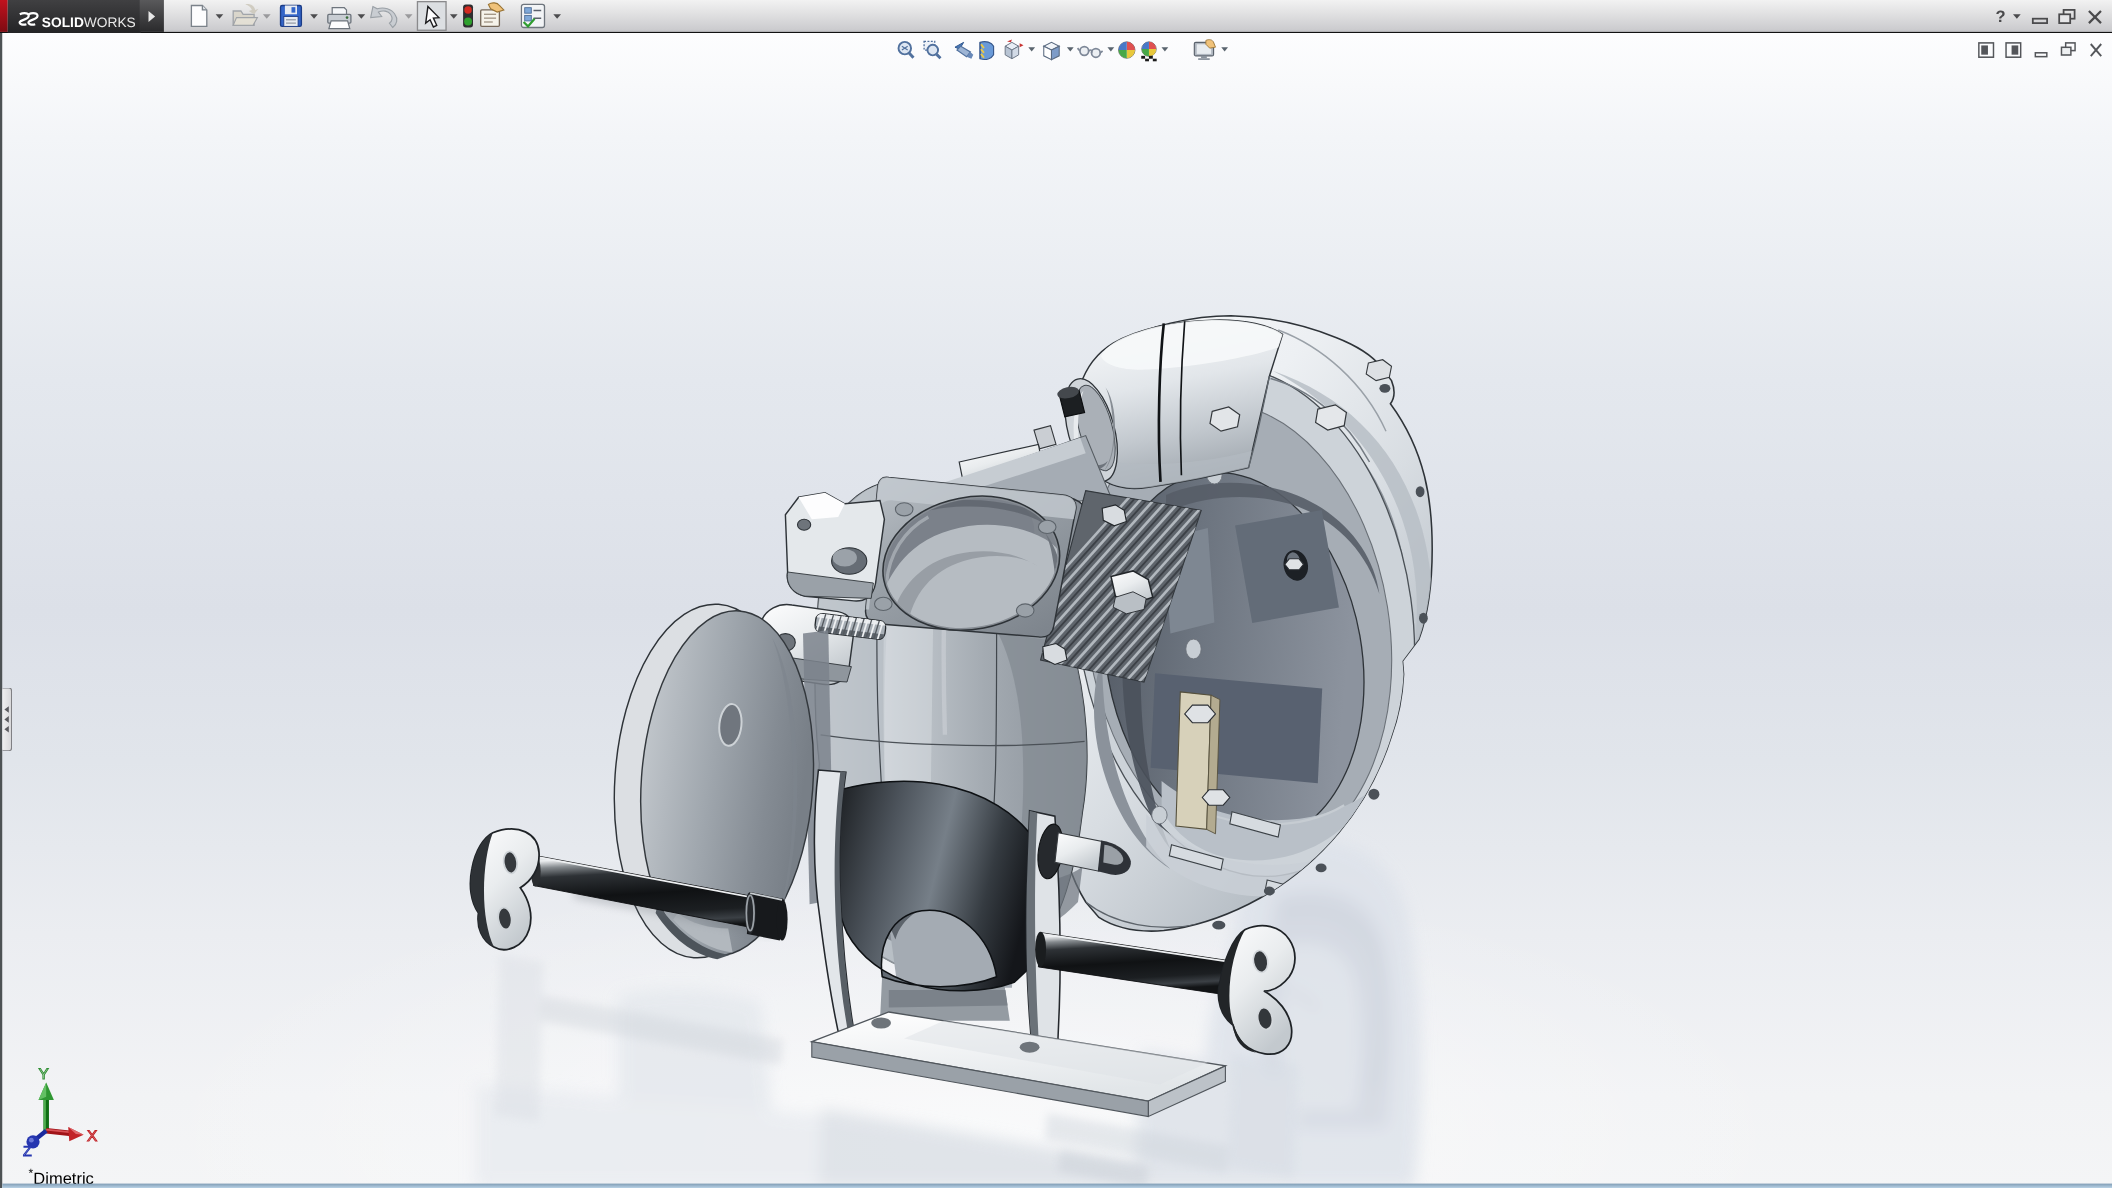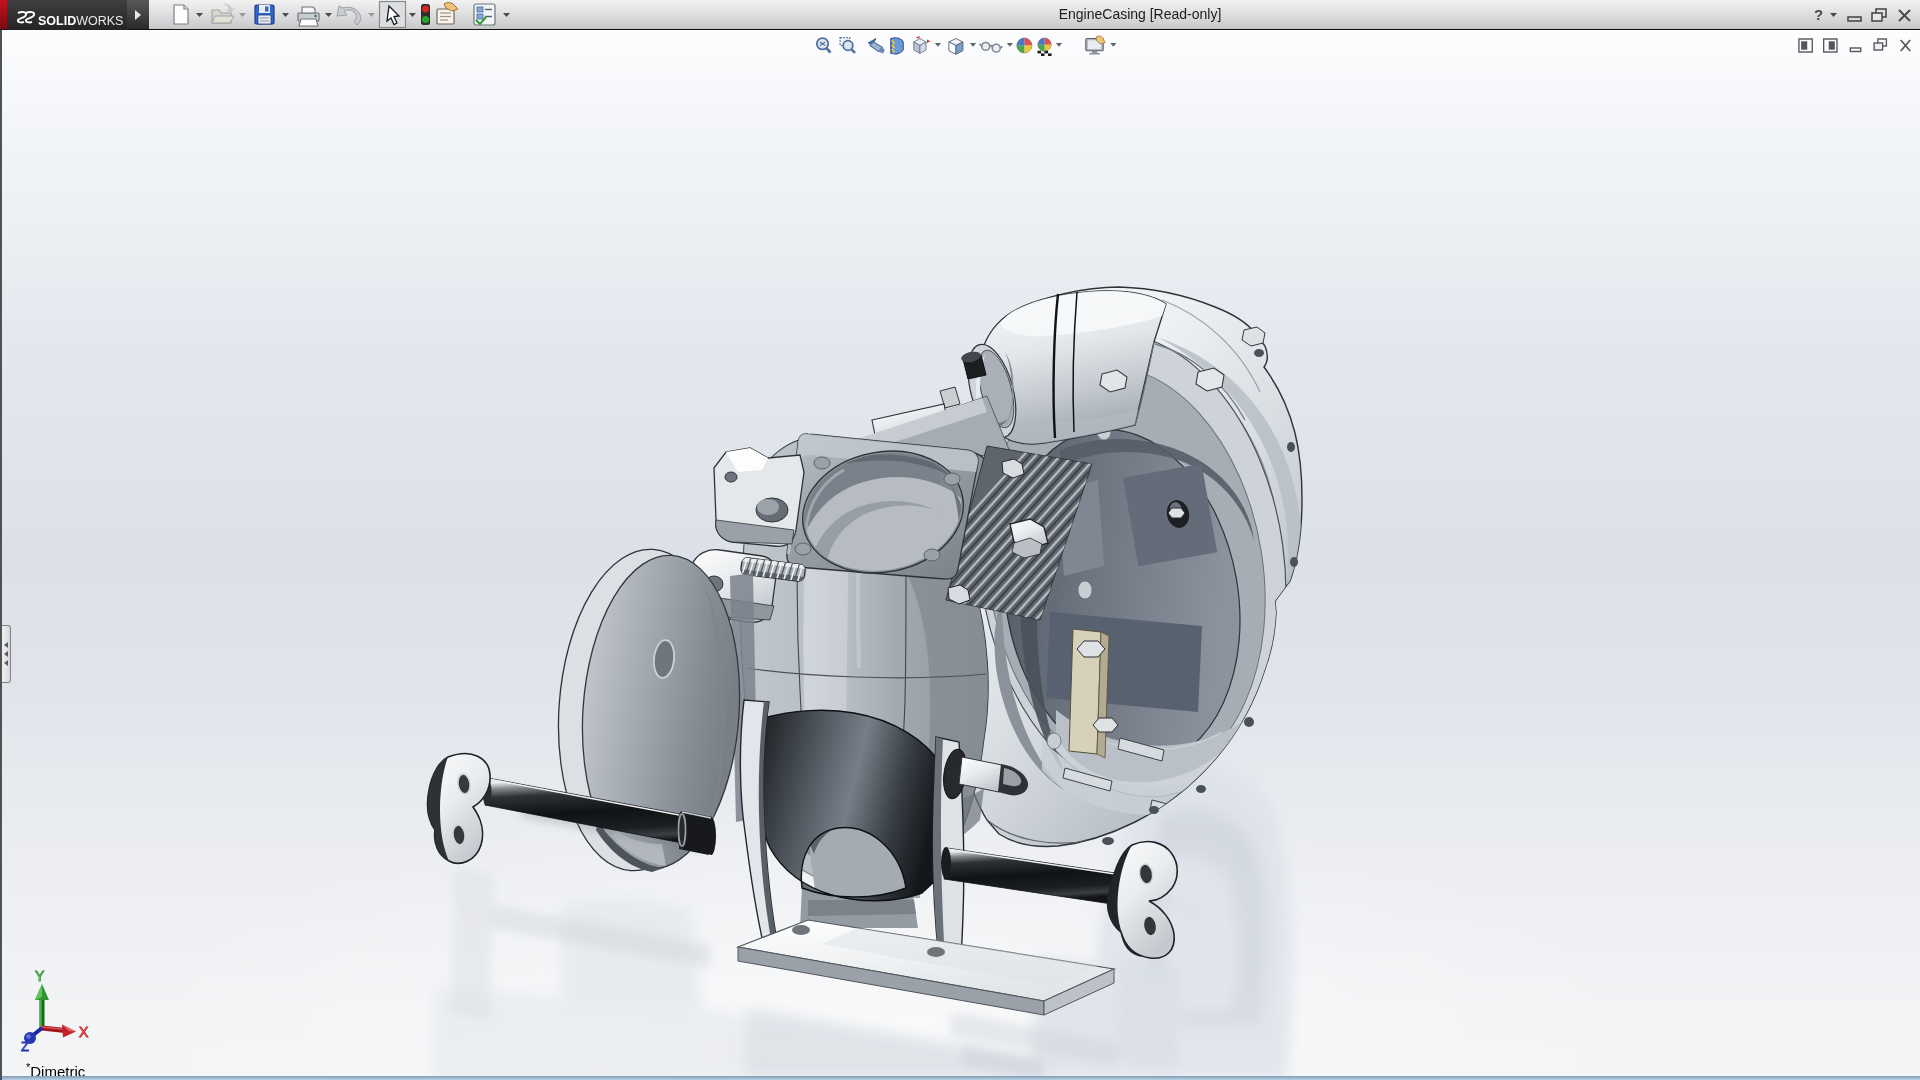--- a/index.html
+++ b/index.html
@@ -18,21 +18,20 @@
 #sidetab{position:absolute;left:0;top:595px;width:9px;height:58px;background:linear-gradient(90deg,#f0f0f0,#d8d8da);border:1px solid #808084;border-left:none;border-radius:0 3px 3px 0;display:flex;flex-direction:column;align-items:center;justify-content:center;gap:3px}
 .tabtri{width:0;height:0;border-top:3px solid transparent;border-bottom:3px solid transparent;border-right:4px solid #5a5a5e;margin-right:1px}
 #dimetric{position:absolute;left:24px;top:1031px;font-size:15px;color:#000}
 #dimetric sup{font-size:11px}
 #bottomline{position:absolute;left:0;bottom:0;width:1920px;height:4px;background:linear-gradient(180deg,#7f9cb4,#b9d2e6)}
 #modelsvg{position:absolute;left:0;top:0;width:1920px;height:1050px}
 </style></head>
 <body>
 <div id="app">
 <div id="titlebar">
- <div id="wtitle">EngineCasing [Read-only]</div>
  <div id="redstrip"></div>
  <div id="logo">
         <svg width="112" height="20" viewBox="0 0 112 20">
   <path d="M6,3 C10,1 15,2 14,5 C13,8 7,8 6,10 C5,12 9,13 12,12" stroke="#fff" stroke-width="2" fill="none"></path>
   <path d="M14,3 C18,1 23,2 22,5 C21,8 15,8 14,10 C13,12 17,13 20,12" stroke="#fff" stroke-width="2" fill="none"></path>
   <text x="26" y="14.5" font-size="12.5" font-weight="bold" fill="#fff" font-family="Liberation Sans,sans-serif">SOLID<tspan font-weight="normal" fill="#e8e8e8">WORKS</tspan></text>
  </svg>
       </div>
  <div id="logoarrow">
         <svg width="8" height="10" viewBox="0 0 8 10">

